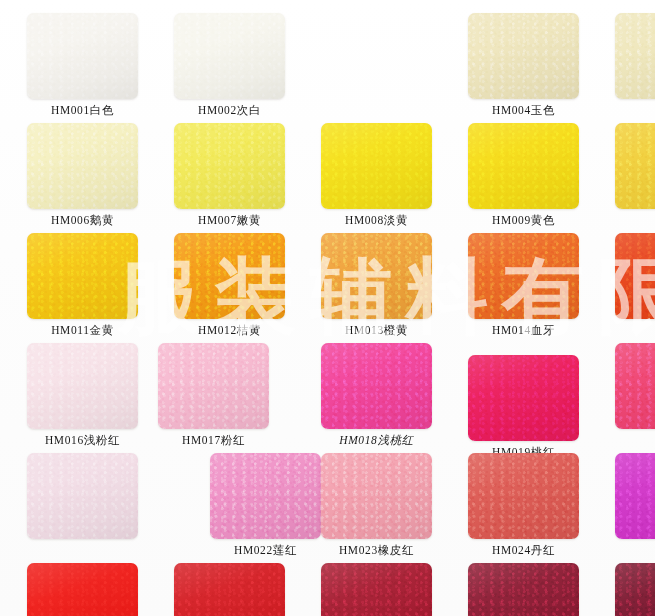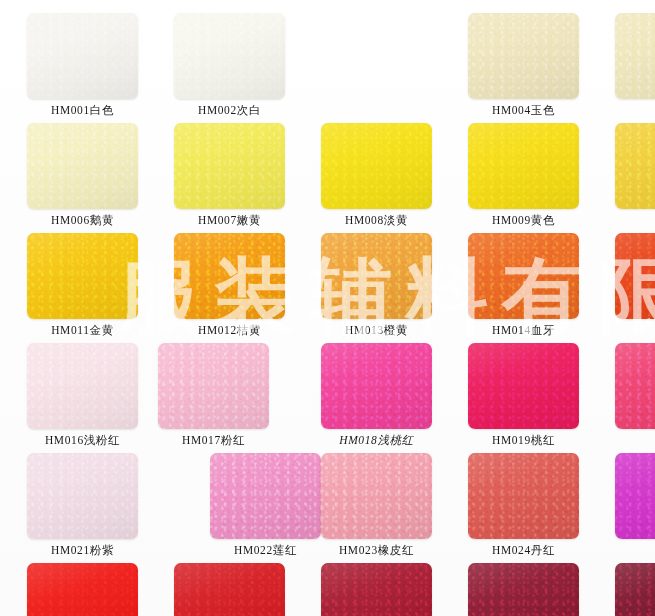--- a/index.html
+++ b/index.html
@@ -244,40 +244,39 @@
         </div>
         <div class="swatch-label">HM017粉红</div>
       </div>
       <div class="swatch-cell" style="left: 321px; top: 343px; font-style: italic;">
         <div class="swatch-chip" style="background: rgb(242, 67, 154);">
           <div class="fiber"></div>
           <div class="sheen"></div>
         </div>
         <div class="swatch-label">HM018浅桃红</div>
       </div>
-      <div class="swatch-cell" style="left: 468px; top: 343px; padding-left: 20px;">
+      <div class="swatch-cell" style="left: 468px; top: 355px; padding-left: 20px;">
         <div class="swatch-chip" style="background: rgb(236, 28, 92);">
           <div class="fiber"></div>
           <div class="sheen"></div>
         </div>
         <div class="swatch-label">HM019桃红</div>
       </div>
       <div class="swatch-cell" style="left: 615px; top: 343px;">
         <div class="swatch-chip" style="background: rgb(239, 67, 114);">
           <div class="fiber"></div>
           <div class="sheen"></div>
         </div>
         <div class="swatch-label">HM0</div>
       </div>
       <div class="swatch-cell" style="left: 27px; top: 453px;">
         <div class="swatch-chip" style="background: rgb(242, 221, 230);">
           <div class="fiber"></div>
           <div class="sheen"></div>
         </div>
-        <div class="swatch-label">HM021粉紫</div>
       </div>
       <div class="swatch-cell" style="left: 174px; top: 453px; margin-left: 36px;">
         <div class="swatch-chip" style="background: rgb(239, 145, 198);">
           <div class="fiber"></div>
           <div class="sheen"></div>
         </div>
         <div class="swatch-label">HM022莲红</div>
       </div>
       <div class="swatch-cell" style="left: 321px; top: 453px;">
         <div class="swatch-chip" style="background: rgb(243, 160, 174);">

